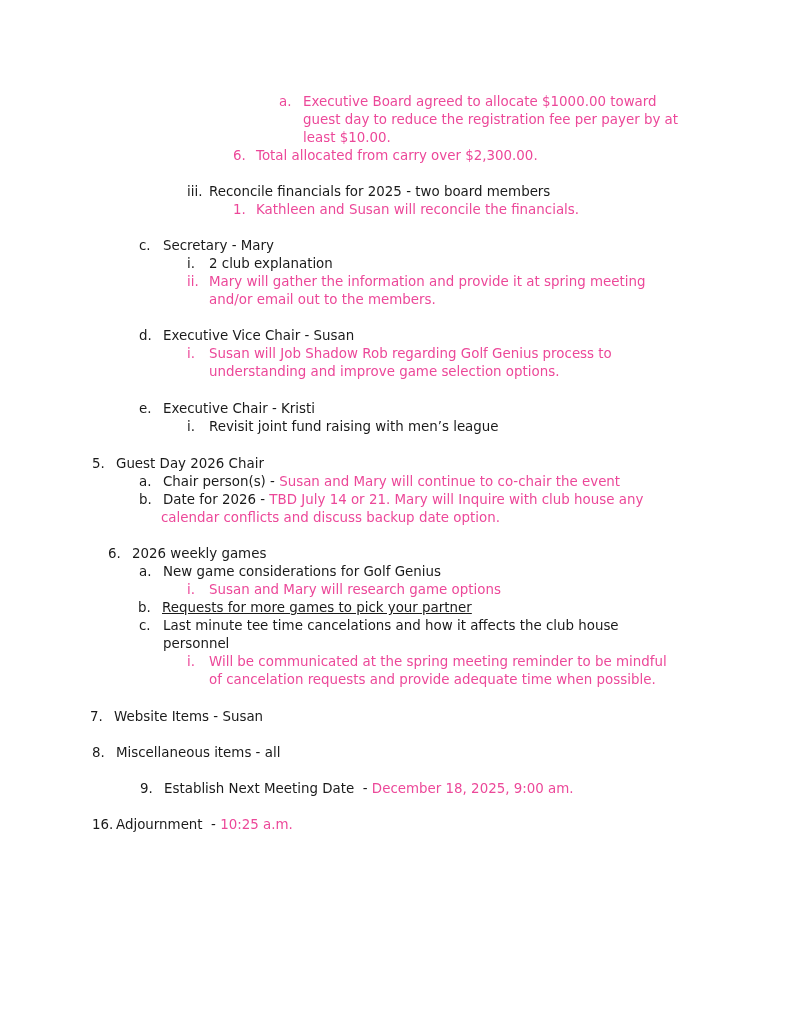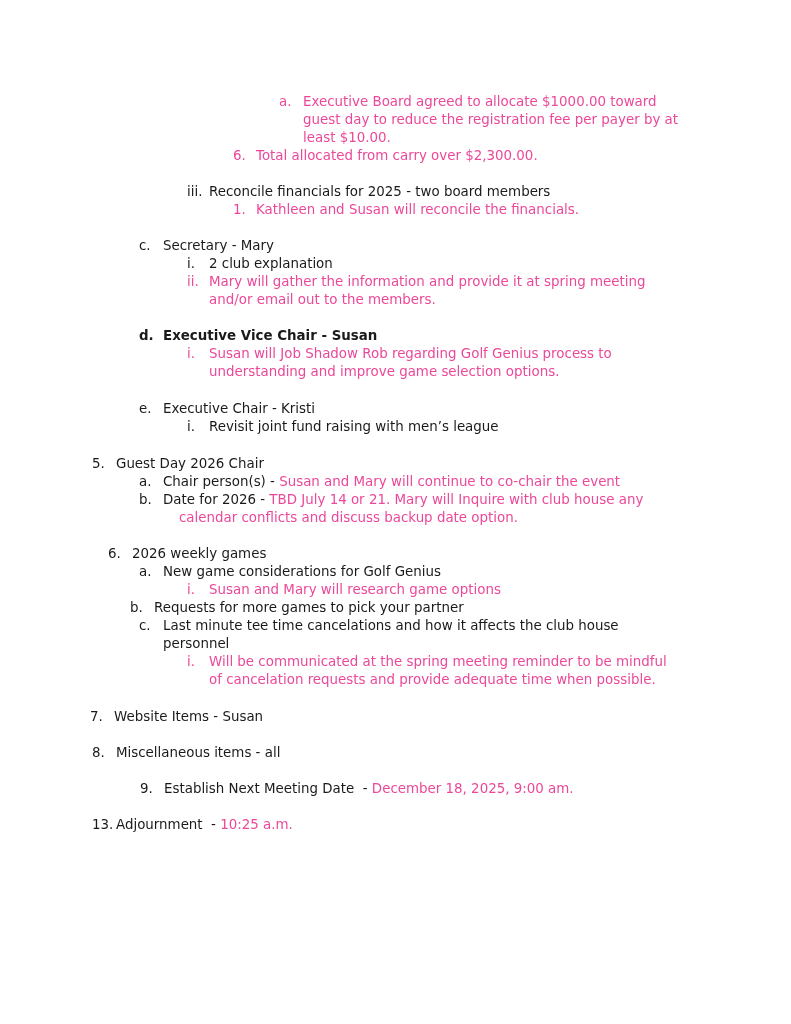--- a/index.html
+++ b/index.html
@@ -39,21 +39,21 @@
     <span class="mk" style="width:24px;">c.</span><span>Secretary - Mary</span>
   </div>
   <div class="ln blk" style="left:187px; top:255px;">
     <span class="mk" style="width:22px;">i.</span><span>2 club explanation</span>
   </div>
   <div class="ln red" style="left:187px; top:273px;">
     <span class="mk" style="width:22px;">ii.</span><span>Mary will gather the information and provide it at spring meeting</span>
   </div>
   <div class="ln red" style="left:209px; top:291px;">and/or email out to the members.</div>
 
-  <div class="ln blk" style="left:139px; top:327px;font-weight:bold;">
+  <div class="ln blk" style="left:139px; top:327px;">
     <span class="mk" style="width:24px;">d.</span><span>Executive Vice Chair - Susan</span>
   </div>
   <div class="ln red" style="left:187px; top:345px;">
     <span class="mk" style="width:22px;">i.</span><span>Susan will Job Shadow Rob regarding Golf Genius process to</span>
   </div>
   <div class="ln red" style="left:209px; top:363px;">understanding and improve game selection options.</div>
 
   <div class="ln blk" style="left:139px; top:400px;">
     <span class="mk" style="width:24px;">e.</span><span>Executive Chair - Kristi</span>
   </div>
@@ -63,32 +63,32 @@
 
   <div class="ln blk" style="left:92px; top:455px;">
     <span class="mk" style="width:24px;">5.</span><span>Guest Day 2026 Chair</span>
   </div>
   <div class="ln blk" style="left:139px; top:473px;">
     <span class="mk" style="width:24px;">a.</span><span>Chair person(s) - </span><span class="red">Susan and Mary will continue to co-chair the event</span>
   </div>
   <div class="ln blk" style="left:139px; top:491px;">
     <span class="mk" style="width:24px;">b.</span><span>Date for 2026 - </span><span class="red">TBD July 14 or 21. Mary will Inquire with club house any</span>
   </div>
-  <div class="ln red" style="left:179px; top:509px;text-align:center;">calendar conflicts and discuss backup date option.</div>
+  <div class="ln red" style="left:161px; top:509px;text-align:center;">calendar conflicts and discuss backup date option.</div>
 
   <div class="ln blk" style="left:108px; top:545px;">
     <span class="mk" style="width:24px;">6.</span><span>2026 weekly games</span>
   </div>
   <div class="ln blk" style="left:139px; top:563px;">
     <span class="mk" style="width:24px;">a.</span><span>New game considerations for Golf Genius</span>
   </div>
   <div class="ln red" style="left:187px; top:581px;">
     <span class="mk" style="width:22px;">i.</span><span>Susan and Mary will research game options</span>
   </div>
-  <div class="ln blk" style="left:130px; top:599px;">
+  <div class="ln blk" style="left:138px; top:599px;text-decoration:underline;">
     <span class="mk" style="width:24px;">b.</span><span>Requests for more games to pick your partner</span>
   </div>
   <div class="ln blk" style="left:139px; top:617px;">
     <span class="mk" style="width:24px;">c.</span><span>Last minute tee time cancelations and how it affects the club house</span>
   </div>
   <div class="ln blk" style="left:163px; top:635px;">personnel</div>
   <div class="ln red" style="left:187px; top:653px;">
     <span class="mk" style="width:22px;">i.</span><span>Will be communicated at the spring meeting reminder to be mindful</span>
   </div>
   <div class="ln red" style="left:209px; top:671px;">of cancelation requests and provide adequate time when possible.</div>
@@ -99,16 +99,16 @@
 
   <div class="ln blk" style="left:92px; top:744px;">
     <span class="mk" style="width:24px;">8.</span><span>Miscellaneous items - all</span>
   </div>
 
   <div class="ln blk" style="left:92px; top:780px;margin-left:48px;">
     <span class="mk" style="width:24px;">9.</span><span style="white-space:pre;">Establish Next Meeting Date  - </span><span class="red">December 18, 2025, 9:00 am.</span>
   </div>
 
   <div class="ln blk" style="left:92px; top:816px;">
-    <span class="mk" style="width:24px;">13.</span><span style="white-space:pre;">Adjournment  - </span><span class="red">10:25 a.m.</span>
+    <span class="mk" style="width:24px;">16.</span><span style="white-space:pre;">Adjournment  - </span><span class="red">10:25 a.m.</span>
   </div>
 
 </div>
 
 </body></html>

